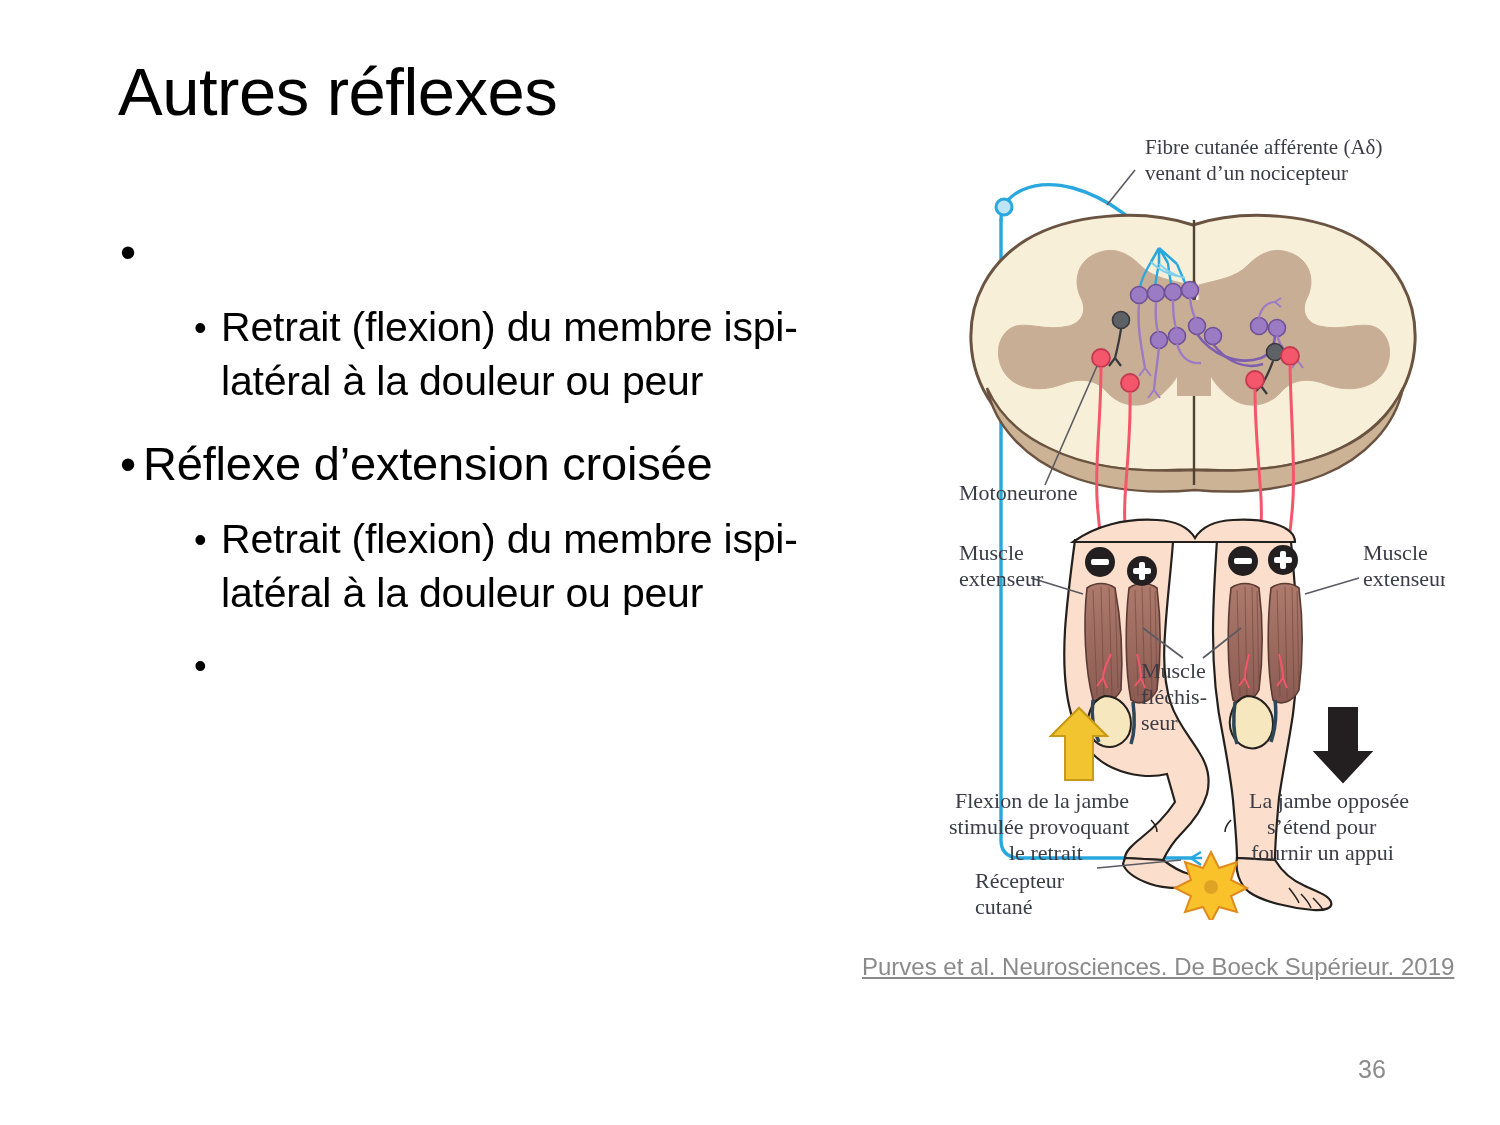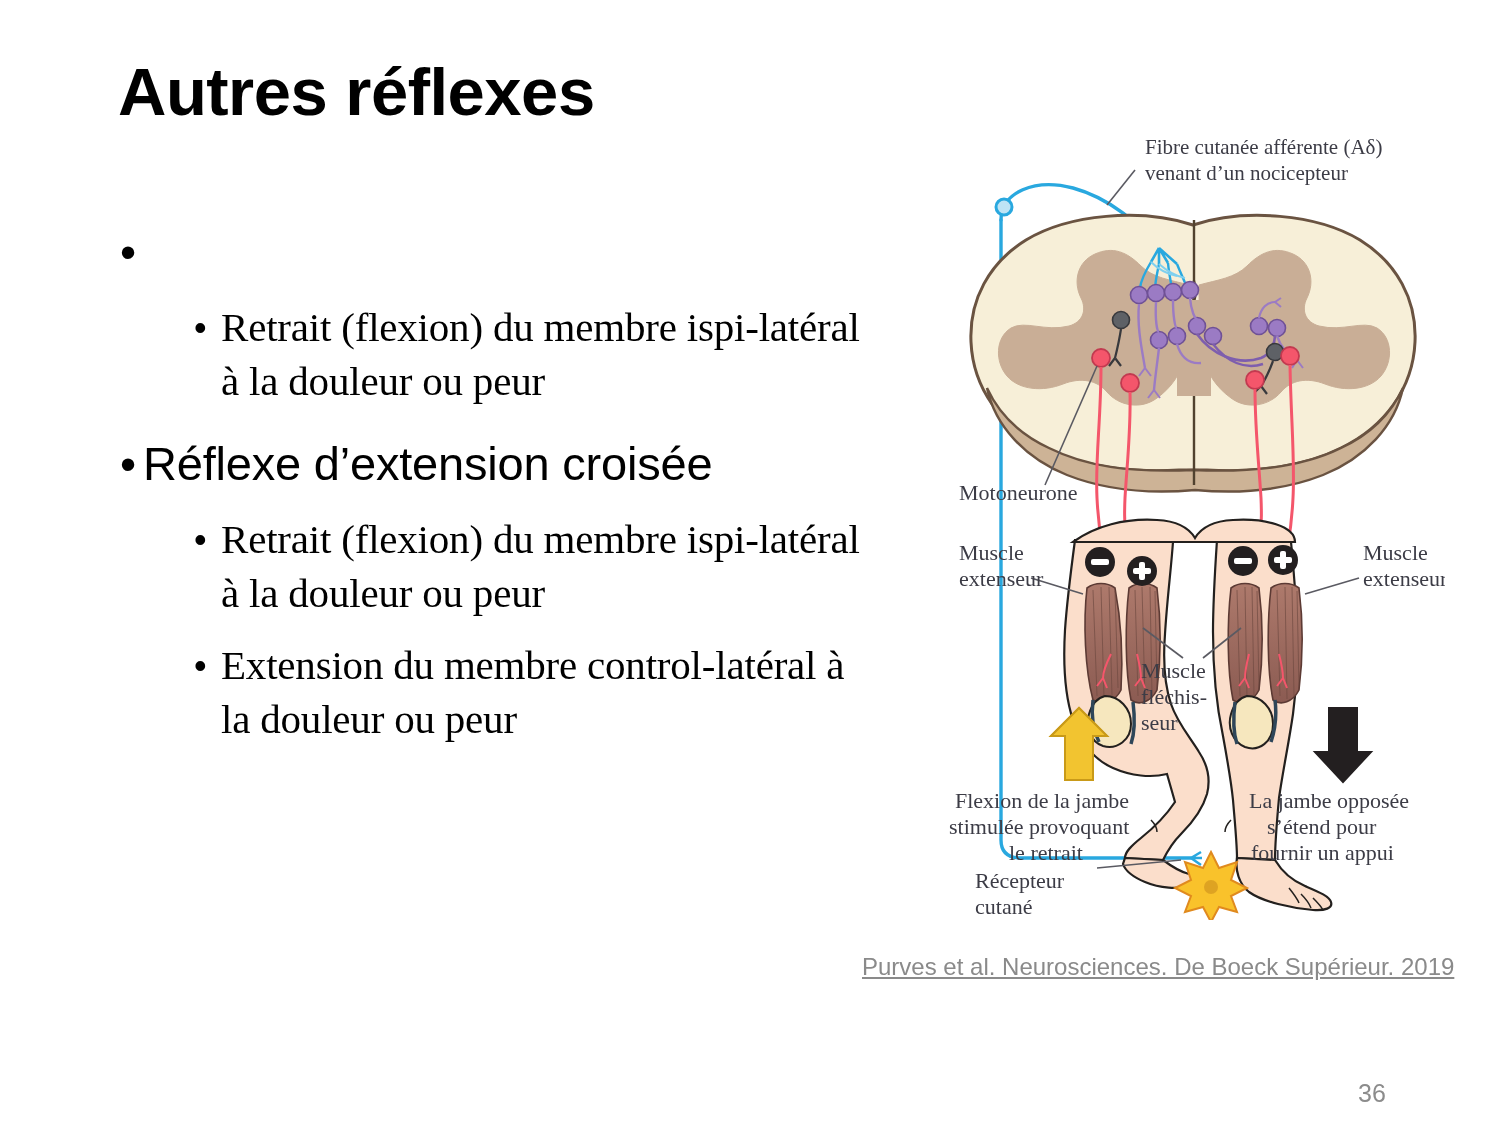--- a/index.html
+++ b/index.html
@@ -17,21 +17,21 @@
   }
 
   
   #slide-title {
     position: absolute;
     left: 118px;
     top: 58px;
     font-size: 67px;
     line-height: 1.0;
     letter-spacing: -0.5px;
-    font-weight: 700;
+    font-weight: 400;
     color: #000000;
     white-space: nowrap;
   }
 
   
   #bullet-body {
     position: absolute;
     left: 110px;
     top: 222px;
     width: 800px;
@@ -67,21 +67,20 @@
     font-size: 36px;
     line-height: 56px;
     padding-left: 6px;
     box-sizing: border-box;
   }
   .bullet-l2 .btext {
     font-size: 41px;
     line-height: 54px;
     letter-spacing: -0.2px;
     max-width: 660px;
-    font-family: Liberation Serif, serif;
   }
   .gap-top { margin-top: 26px; }
   .gap-small { margin-top: 18px; }
 
   
   #figure {
     position: absolute;
     left: 945px;
     top: 130px;
     width: 500px;
@@ -103,21 +102,20 @@
     color: #8a8a8a;
     white-space: nowrap;
     text-decoration: underline;
   }
   #page-number {
     position: absolute;
     left: 1358px;
     top: 1055px;
     font-size: 25px;
     color: #8c8c8c;
-    margin-top: 24px;
   }
 </style>
 </head>
 <body>
 
 <div id="slide-title">Autres réflexes</div>
 
 <div id="bullet-body">
 
   <div class="bullet-l1">
@@ -134,21 +132,20 @@
     <span class="btext">Réflexe d’extension croisée</span>
   </div>
 
   <div class="bullet-l2 gap-small">
     <span class="bdot">•</span>
     <span class="btext">Retrait (flexion) du membre ispi-latéral à la douleur ou peur</span>
   </div>
 
   <div class="bullet-l2 gap-small">
     <span class="bdot">•</span>
-    <span class="btext">Extension du membre control-latéral à la douleur ou peur</span>
   </div>
 
 </div>
 
 <div id="figure">
 <svg width="500" height="790" viewBox="0 0 500 790" xmlns="http://www.w3.org/2000/svg">
 
   <defs>
     <linearGradient id="muscleGrad" x1="0" y1="0" x2="0" y2="1">
       <stop offset="0%" stop-color="#AE7A6C"></stop>

